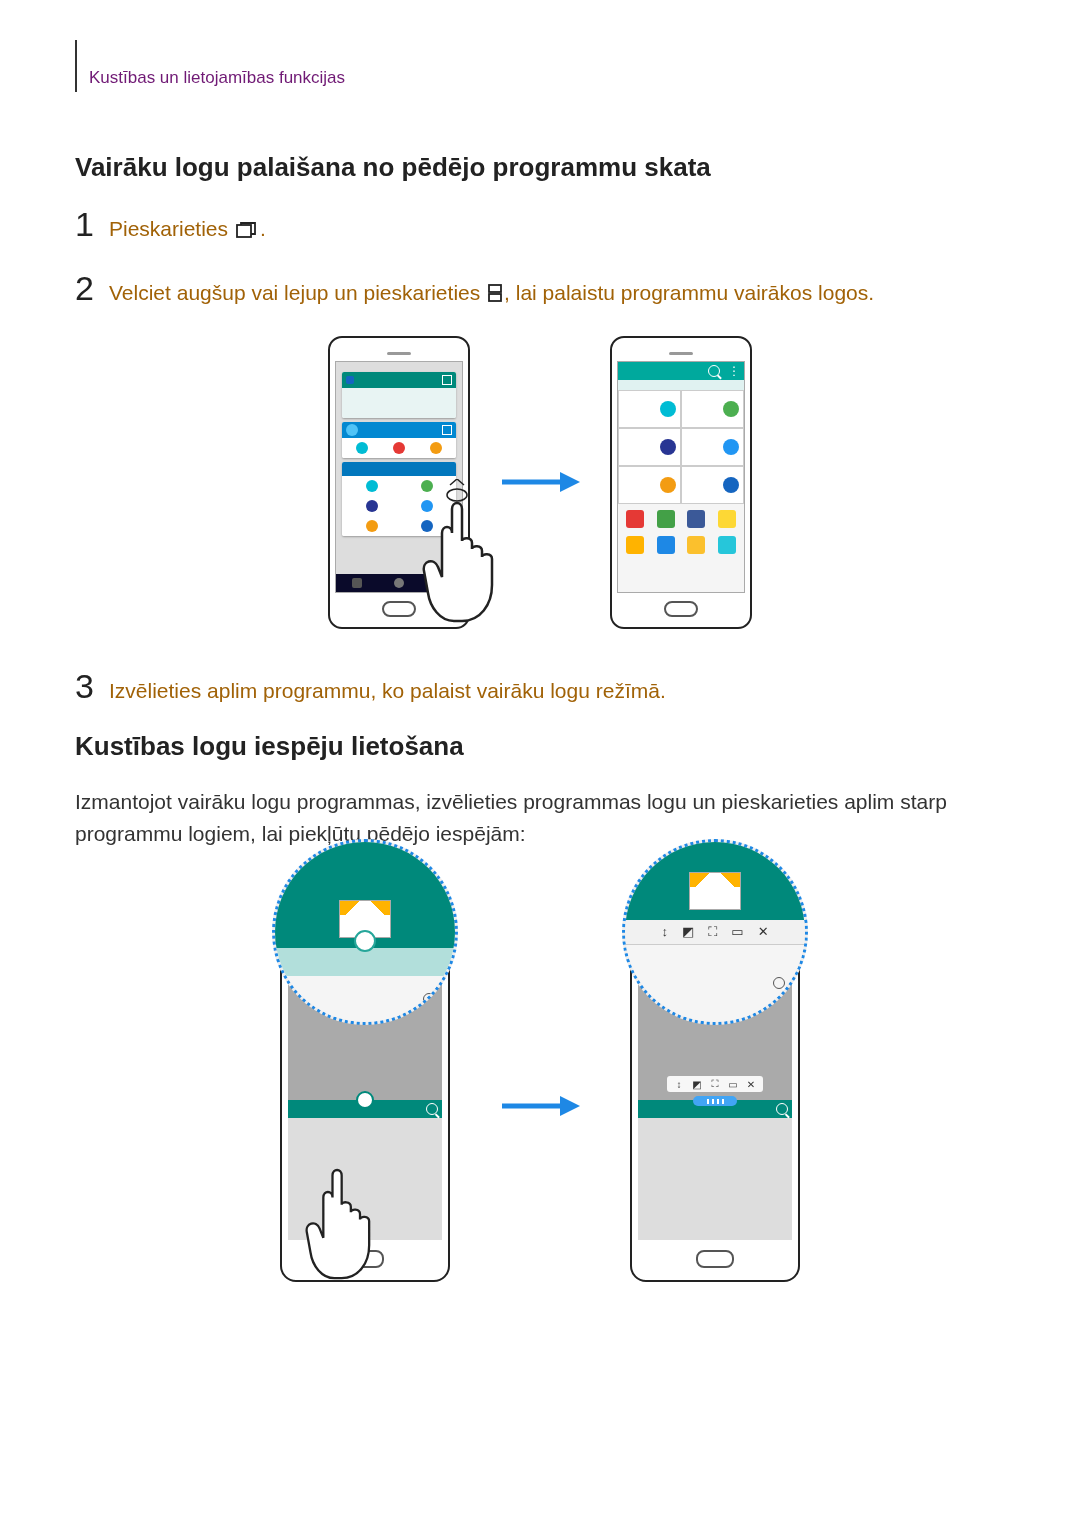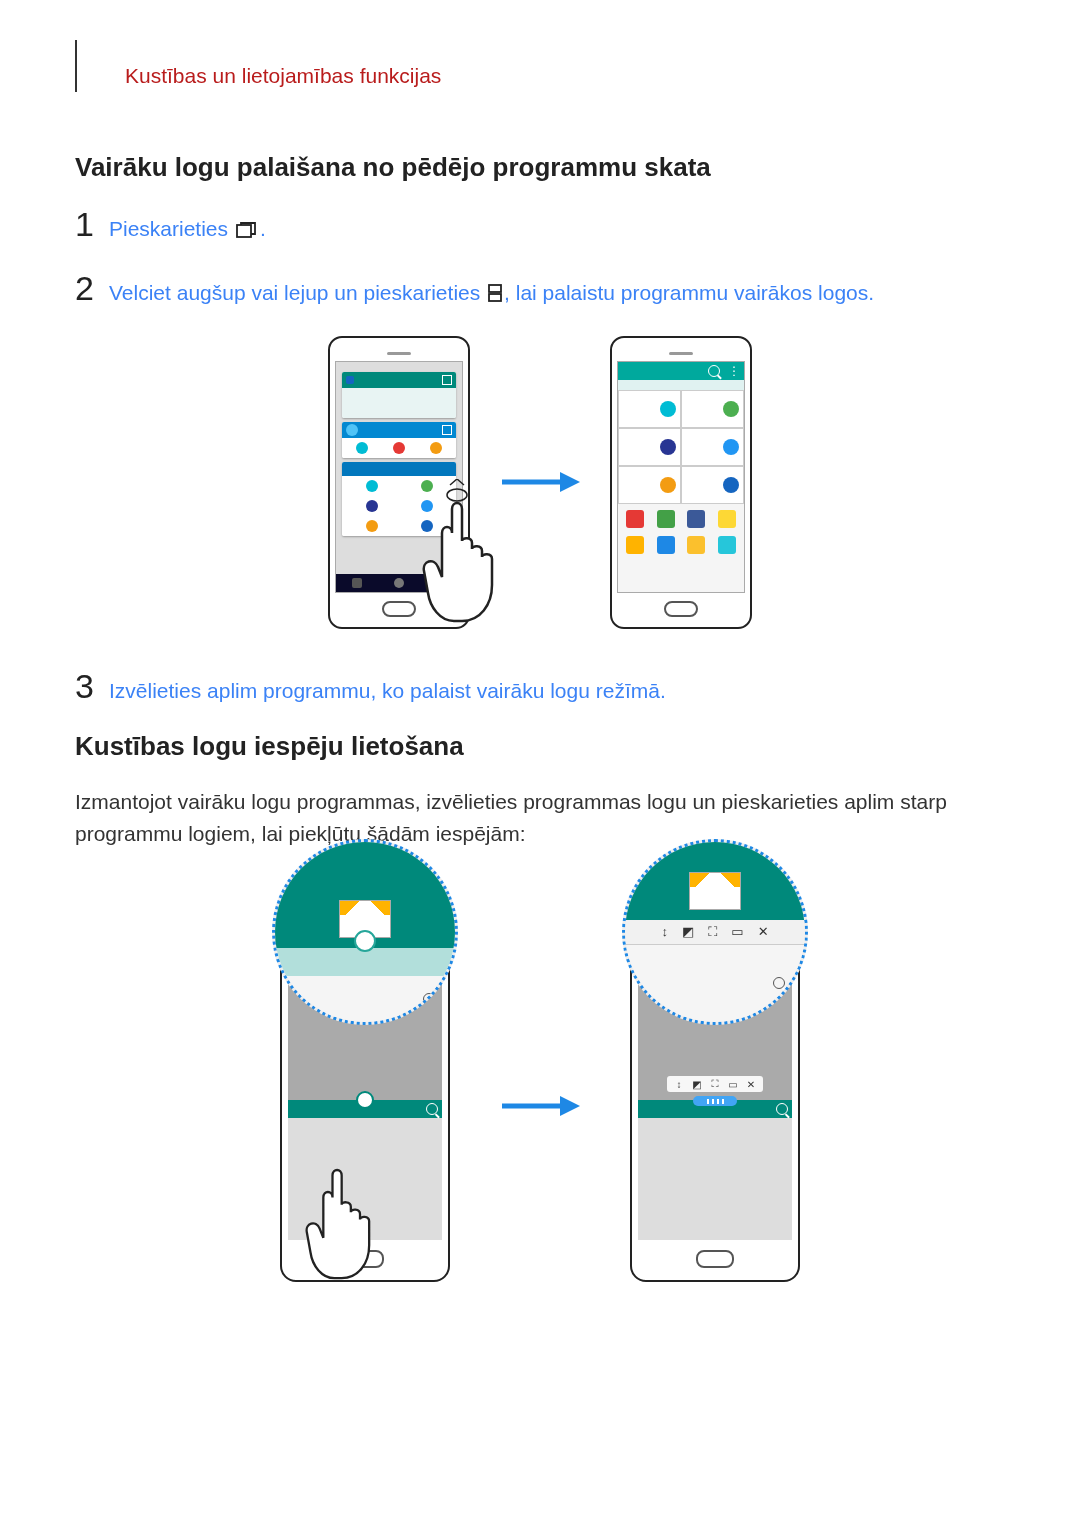--- a/index.html
+++ b/index.html
@@ -21,23 +21,22 @@
   .header-line {
     border-left: 2px solid #333;
     padding-left: 12px;
     height: 48px;
     display: flex;
     align-items: flex-end;
     padding-bottom: 4px;
     margin-bottom: 60px;
   }
   .breadcrumb {
-    font-size: 21px;
-    color: #b91c1c;
-    margin-left: 36px;
+    font-size: 17px;
+    color: #701a75;
   }
   h2 {
     font-size: 26px;
     font-weight: bold;
     margin: 0 0 24px 0;
     color: #222;
   }
   .step {
     display: flex;
     align-items: baseline;
@@ -46,21 +45,21 @@
   .step-num {
     font-size: 34px;
     font-weight: 300;
     color: #222;
     width: 34px;
     flex-shrink: 0;
     line-height: 1;
   }
   .step-text {
     font-size: 21px;
-    color: #3b82f6;
+    color: #a16207;
     line-height: 1.4;
   }
   .inline-icon {
     display: inline-block;
     vertical-align: -2px;
     margin: 0 2px;
   }
   .figure-row {
     display: flex;
     justify-content: center;
@@ -350,21 +349,21 @@
 
   </div>
 
   <div class="step">
     <span class="step-num">3</span>
     <span class="step-text">Izvēlieties aplim programmu, ko palaist vairāku logu režīmā.</span>
   </div>
 
   <h2>Kustības logu iespēju lietošana</h2>
 
-  <p class="body-p">Izmantojot vairāku logu programmas, izvēlieties programmas logu un pieskarieties aplim starp programmu logiem, lai piekļūtu šādām iespējām:</p>
+  <p class="body-p">Izmantojot vairāku logu programmas, izvēlieties programmas logu un pieskarieties aplim starp programmu logiem, lai piekļūtu pēdējo iespējām:</p>
 
   <div class="figure-row" style="gap:50px;">
 
     <div class="fig-cell">
       <div class="phone-big">
         <div class="speaker"></div>
         <div class="screen">
           <div class="split-top"></div>
           <div class="split-bot">
             <div class="bar">

